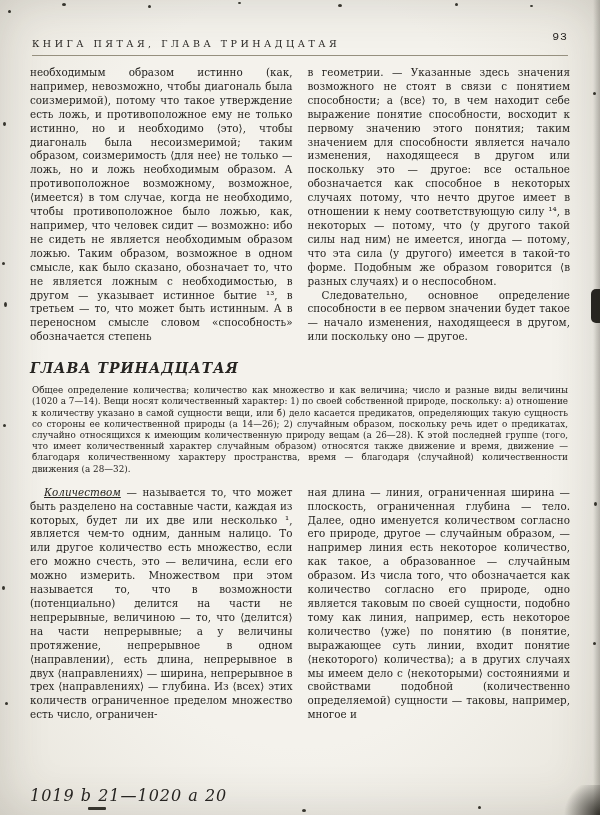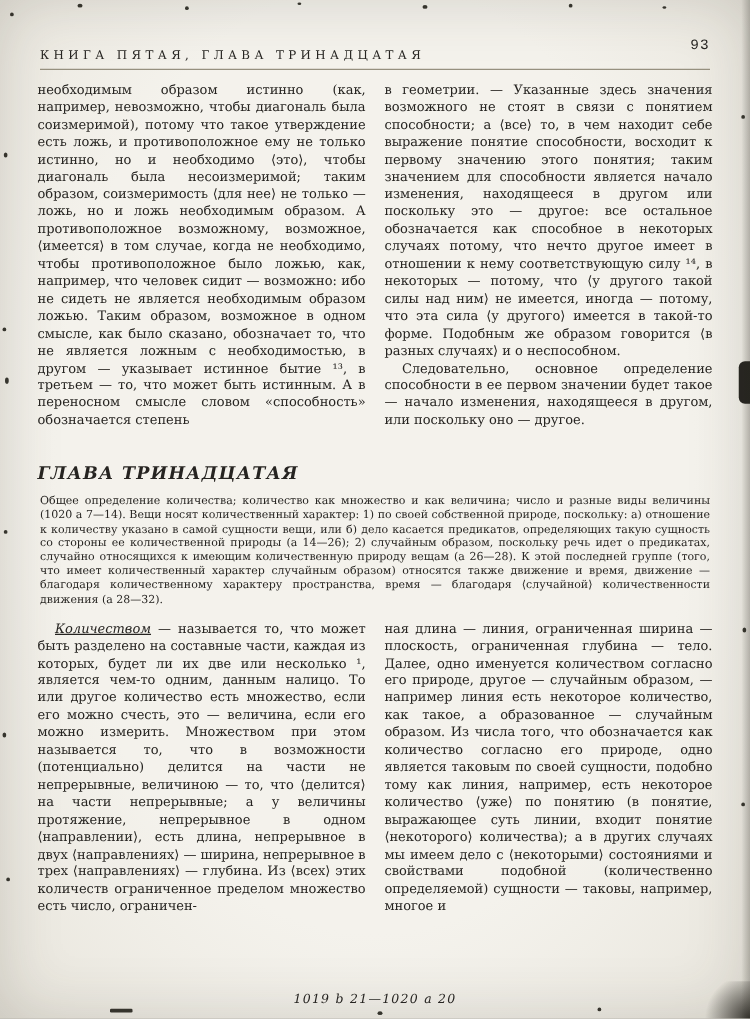--- a/index.html
+++ b/index.html
@@ -51,22 +51,21 @@
     margin:13px 0 9px 0;
   }
   .summary{
     font-size:8.8px;
     line-height:11.2px;
     text-align:justify;
     margin:0 2px 11px 2px;
   }
   footer.bekker{
     margin-top:auto;
-    text-align:center;
-    font-size:10px;
+    font-size:16px;
     font-style:italic;
     letter-spacing:1px;
     padding-top:8px;
   }
   em.lead{font-style:italic;text-decoration:underline;}
   
   .artifact{position:absolute;background:#17160f;border-radius:50%;opacity:.85;}
   .blob-right{
     position:absolute;right:0;top:289px;width:9px;height:34px;
     background:#12110c;border-radius:5px 0 0 5px;opacity:.9;
@@ -110,21 +109,21 @@
     <div class="blob-right"></div>
     <div class="corner-br"></div>
     <div class="edge-right"></div>
   </div>
 
   <header class="running">
     <span class="running-title">КНИГА ПЯТАЯ, ГЛАВА ТРИНАДЦАТАЯ</span>
     <span class="page-number">93</span>
   </header>
 
-  <section class="two-col" style="margin-bottom:14px;">
+  <section class="two-col" style="margin-bottom:3px;">
     <div class="col">
       <p>необходимым образом истинно (как, например, невозможно, чтобы диагональ была соизмеримой), потому что такое утверждение есть ложь, и противоположное ему не только истинно, но и необходимо ⟨это⟩, чтобы диагональ была несоизмеримой; таким образом, соизмеримость ⟨для нее⟩ не только — ложь, но и ложь необходимым образом. А противоположное возможному, возможное, ⟨имеется⟩ в том случае, когда не необходимо, чтобы противоположное было ложью, как, например, что человек сидит — возможно: ибо не сидеть не является необходимым образом ложью. Таким образом, возможное в одном смысле, как было сказано, обозначает то, что не является ложным с необходимостью, в другом — указывает истинное бытие ¹³, в третьем — то, что может быть истинным. А в переносном смысле словом «способность» обозначается степень</p>
     </div>
     <div class="col">
       <p>в геометрии. — Указанные здесь значения возможного не стоят в связи с понятием способности; а ⟨все⟩ то, в чем находит себе выражение понятие способности, восходит к первому значению этого понятия; таким значением для способности является начало изменения, находящееся в другом или поскольку это — другое: все остальное обозначается как способное в некоторых случаях потому, что нечто другое имеет в отношении к нему соответствующую силу ¹⁴, в некоторых — потому, что ⟨у другого такой силы над ним⟩ не имеется, иногда — потому, что эта сила ⟨у другого⟩ имеется в такой-то форме. Подобным же образом говорится ⟨в разных случаях⟩ и о неспособном.</p>
       <p class="indent">Следовательно, основное определение способности в ее первом значении будет такое — начало изменения, находящееся в другом, или поскольку оно — другое.</p>
     </div>
   </section>
 
   <h2 class="chapter-heading">ГЛАВА ТРИНАДЦАТАЯ</h2>

